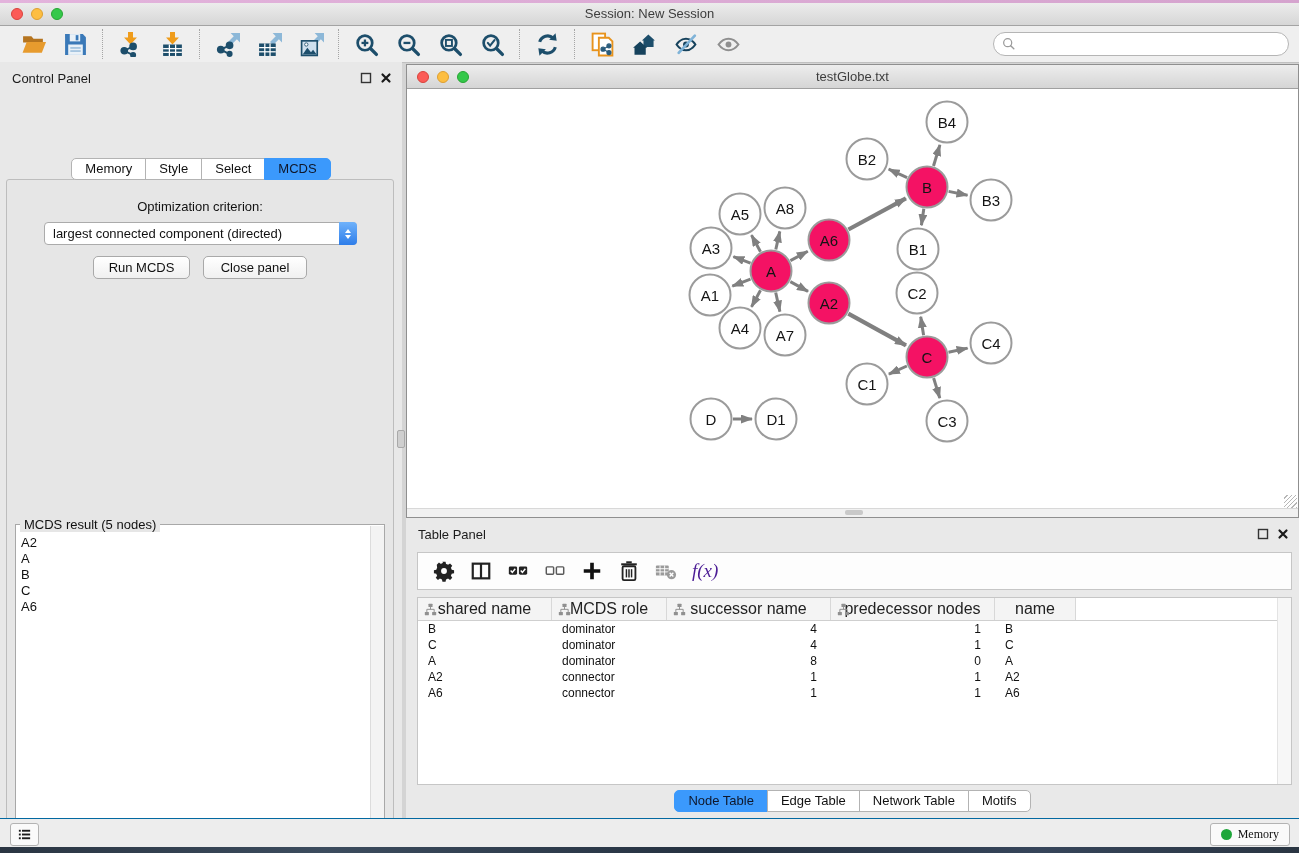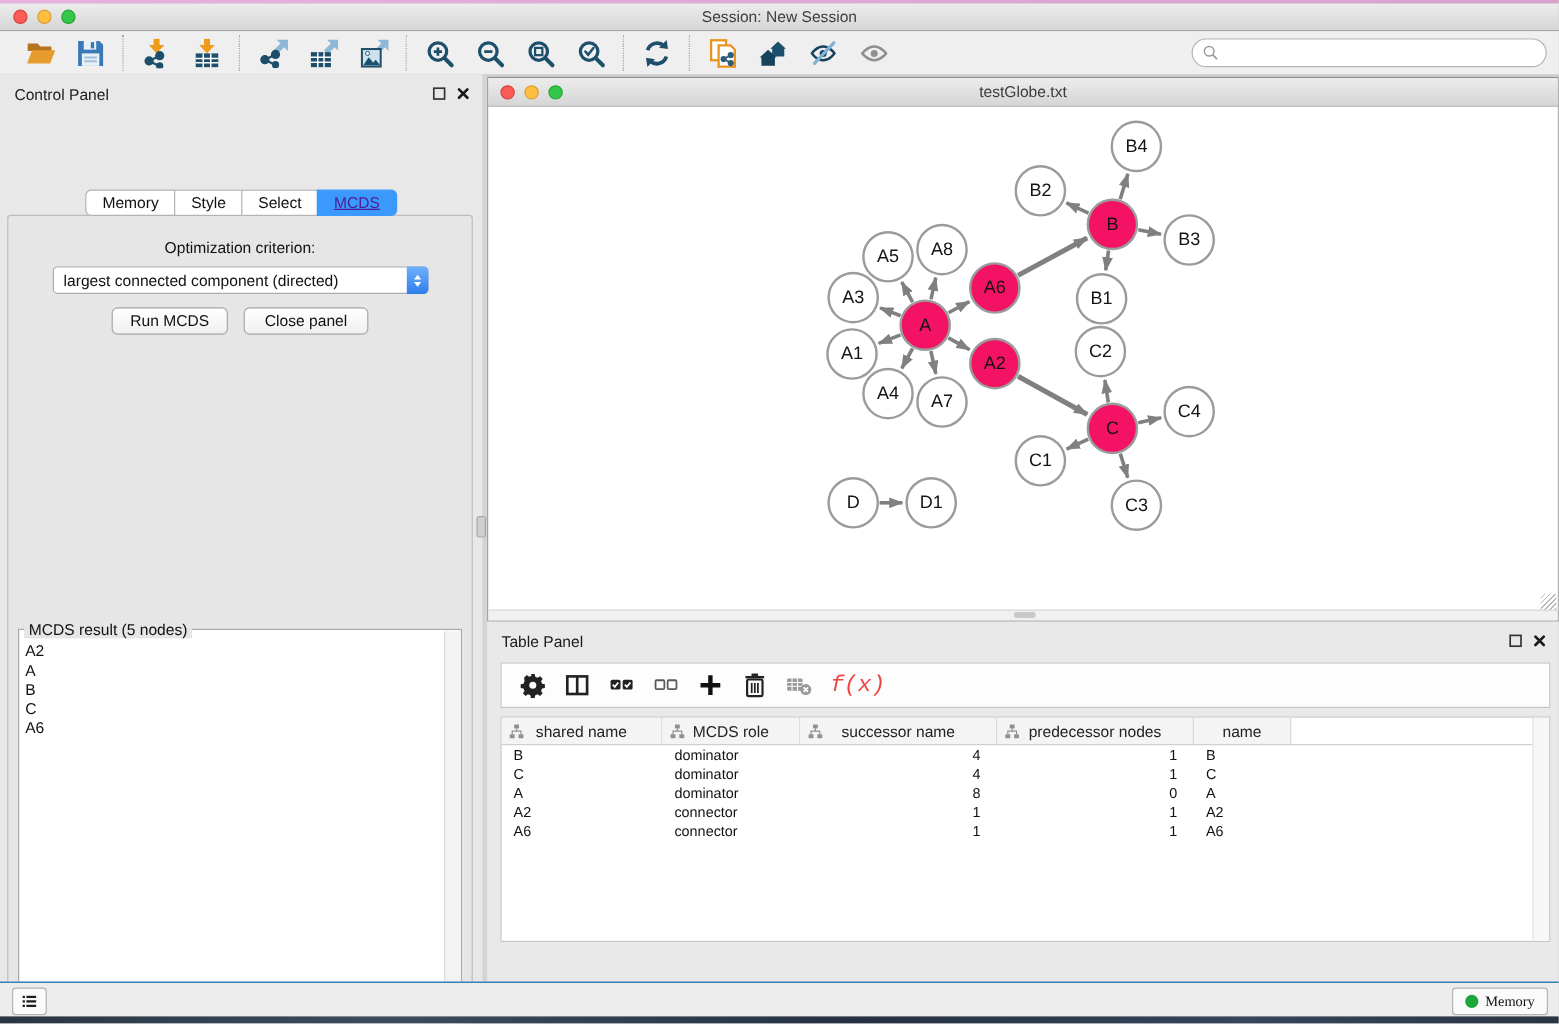--- a/index.html
+++ b/index.html
@@ -34,21 +34,21 @@
   
   #control-panel{position:absolute;left:0;top:62px;width:402px;height:756px;background:#e8e8e8;}
   .panel-title{position:absolute;left:12px;top:9px;font-size:13px;color:#1c1c1c;}
   .win-icons{position:absolute;right:10px;top:10px;display:flex;gap:8px;align-items:center;}
   .win-icons svg{width:12px;height:12px;}
   #control-tabs{position:absolute;left:0;top:96px;width:100%;display:flex;justify-content:center;z-index:3;}
   .seg-tab{height:20px;line-height:20px;padding:0 13px;font-size:13px;background:#fff;
            border:1px solid #b3b3b3;margin-left:-1px;color:#111;cursor:default;white-space:nowrap;}
   .seg-tab:first-child{border-radius:5px 0 0 5px;margin-left:0;}
   .seg-tab:last-child{border-radius:0 5px 5px 0;}
-  .seg-tab.active{background:#3b99fc;border-color:#3b99fc;color:#4c1d95;text-decoration:underline;}
+  .seg-tab.active{background:#3b99fc;border-color:#3b99fc;color:#0f172a;}
   #cp-body{position:absolute;left:6px;top:117px;width:388px;height:687px;background:#e6e6e6;
            border:1px solid #bdbdbd;border-radius:3px;box-sizing:border-box;}
   #opt-label{margin-top:19px;text-align:center;font-size:13px;color:#111;}
   #criterion{position:absolute;left:37px;top:42px;width:313px;height:23px;background:#fff;
              border:1px solid #ababab;border-radius:4px;box-sizing:border-box;font-size:13px;
              line-height:21px;padding-left:8px;color:#111;}
   #criterion .stepper{position:absolute;right:-1px;top:-1px;width:18px;height:23px;border-radius:0 4px 4px 0;
              background:linear-gradient(#6fb2fb,#2e7de9);display:flex;flex-direction:column;
              align-items:center;justify-content:center;gap:2px;}
   .tri-up{width:0;height:0;border-left:3.5px solid transparent;border-right:3.5px solid transparent;border-bottom:4px solid #fff;}
@@ -77,26 +77,26 @@
            background:repeating-linear-gradient(135deg,transparent 0 2px,#b7b7b7 2px 3px);}
   #v-div-thumb{position:absolute;left:397px;top:430px;width:8px;height:18px;background:#cfcfcf;
                border:1px solid #a9a9a9;border-radius:2px;box-sizing:border-box;}
 
   
   #table-panel{position:absolute;left:406px;top:518px;width:893px;height:300px;background:#e9e9e9;}
   #tp-toolbar{position:absolute;left:11px;top:34px;width:875px;height:38px;background:#fdfdfd;
               border:1px solid #c6c6c6;box-sizing:border-box;display:flex;align-items:center;gap:15px;padding-left:15px;}
   .tp-btn{background:none;border:none;padding:0;display:flex;align-items:center;cursor:default;}
   .tp-btn svg{width:22px;height:22px;}
-  .fx-glyph{font-family:Liberation Mono, monospace;font-style:italic;font-size:19px;color:#ef4444;}
+  .fx-glyph{font-family:Liberation Serif, serif;font-style:italic;font-size:19px;color:#4c1d95;}
   #tp-table{position:absolute;left:11px;top:79px;width:875px;height:188px;background:#fff;
             border:1px solid #c6c6c6;box-sizing:border-box;overflow:hidden;}
   .thead{display:flex;height:22px;border-bottom:1px solid #cfcfcf;}
   .th{position:relative;background:#f4f4f4;border-right:1px solid #d8d8d8;box-sizing:border-box;
-      display:flex;align-items:center;justify-content:center;font-size:13px;color:#222;}
+      display:flex;align-items:center;justify-content:center;font-size:16px;color:#222;}
   .th .tree{position:absolute;left:6px;width:13px;height:13px;}
   .tr{display:flex;height:16px;align-items:center;}
   .td{box-sizing:border-box;font-size:12px;color:#111;padding:0 10px;white-space:nowrap;}
   .td.right{text-align:right;padding-right:14px;}
   #tp-scroll{position:absolute;right:0;top:0;bottom:0;width:13px;background:#f7f7f7;border-left:1px solid #e3e3e3;}
   #tp-tabs{position:absolute;left:0;right:0;top:272px;display:flex;justify-content:center;}
 
   
   #status-bar{position:absolute;left:0;top:818px;width:100%;height:46px;background:#ededed;border-top:1px solid #0369a1;box-sizing:border-box;font-family:Liberation Serif, serif;}
   #list-btn{position:absolute;left:10px;top:4px;width:27px;height:21px;background:#fafafa;
@@ -689,20 +689,26 @@
         <div class="tr">
           <div class="td" style="width: 134px;">A6</div>
           <div class="td" style="width: 115px;">connector</div>
           <div class="td right" style="width: 164px;">1</div>
           <div class="td right" style="width: 164px;">1</div>
           <div class="td" style="width: 81px;">A6</div>
         </div>
       </div>
     <div id="tp-scroll"></div>
   </div>
+  <div id="tp-tabs">
+      <div class="seg-tab active">Node Table</div>
+      <div class="seg-tab">Edge Table</div>
+      <div class="seg-tab">Network Table</div>
+      <div class="seg-tab">Motifs</div>
+    </div>
 </div>
 
 <div id="status-bar">
   <div id="list-btn">
     <svg>
         <use href="#i-list"></use>
       </svg>
   </div>
   <div id="memory-btn">
     <span class="gdot"></span>

